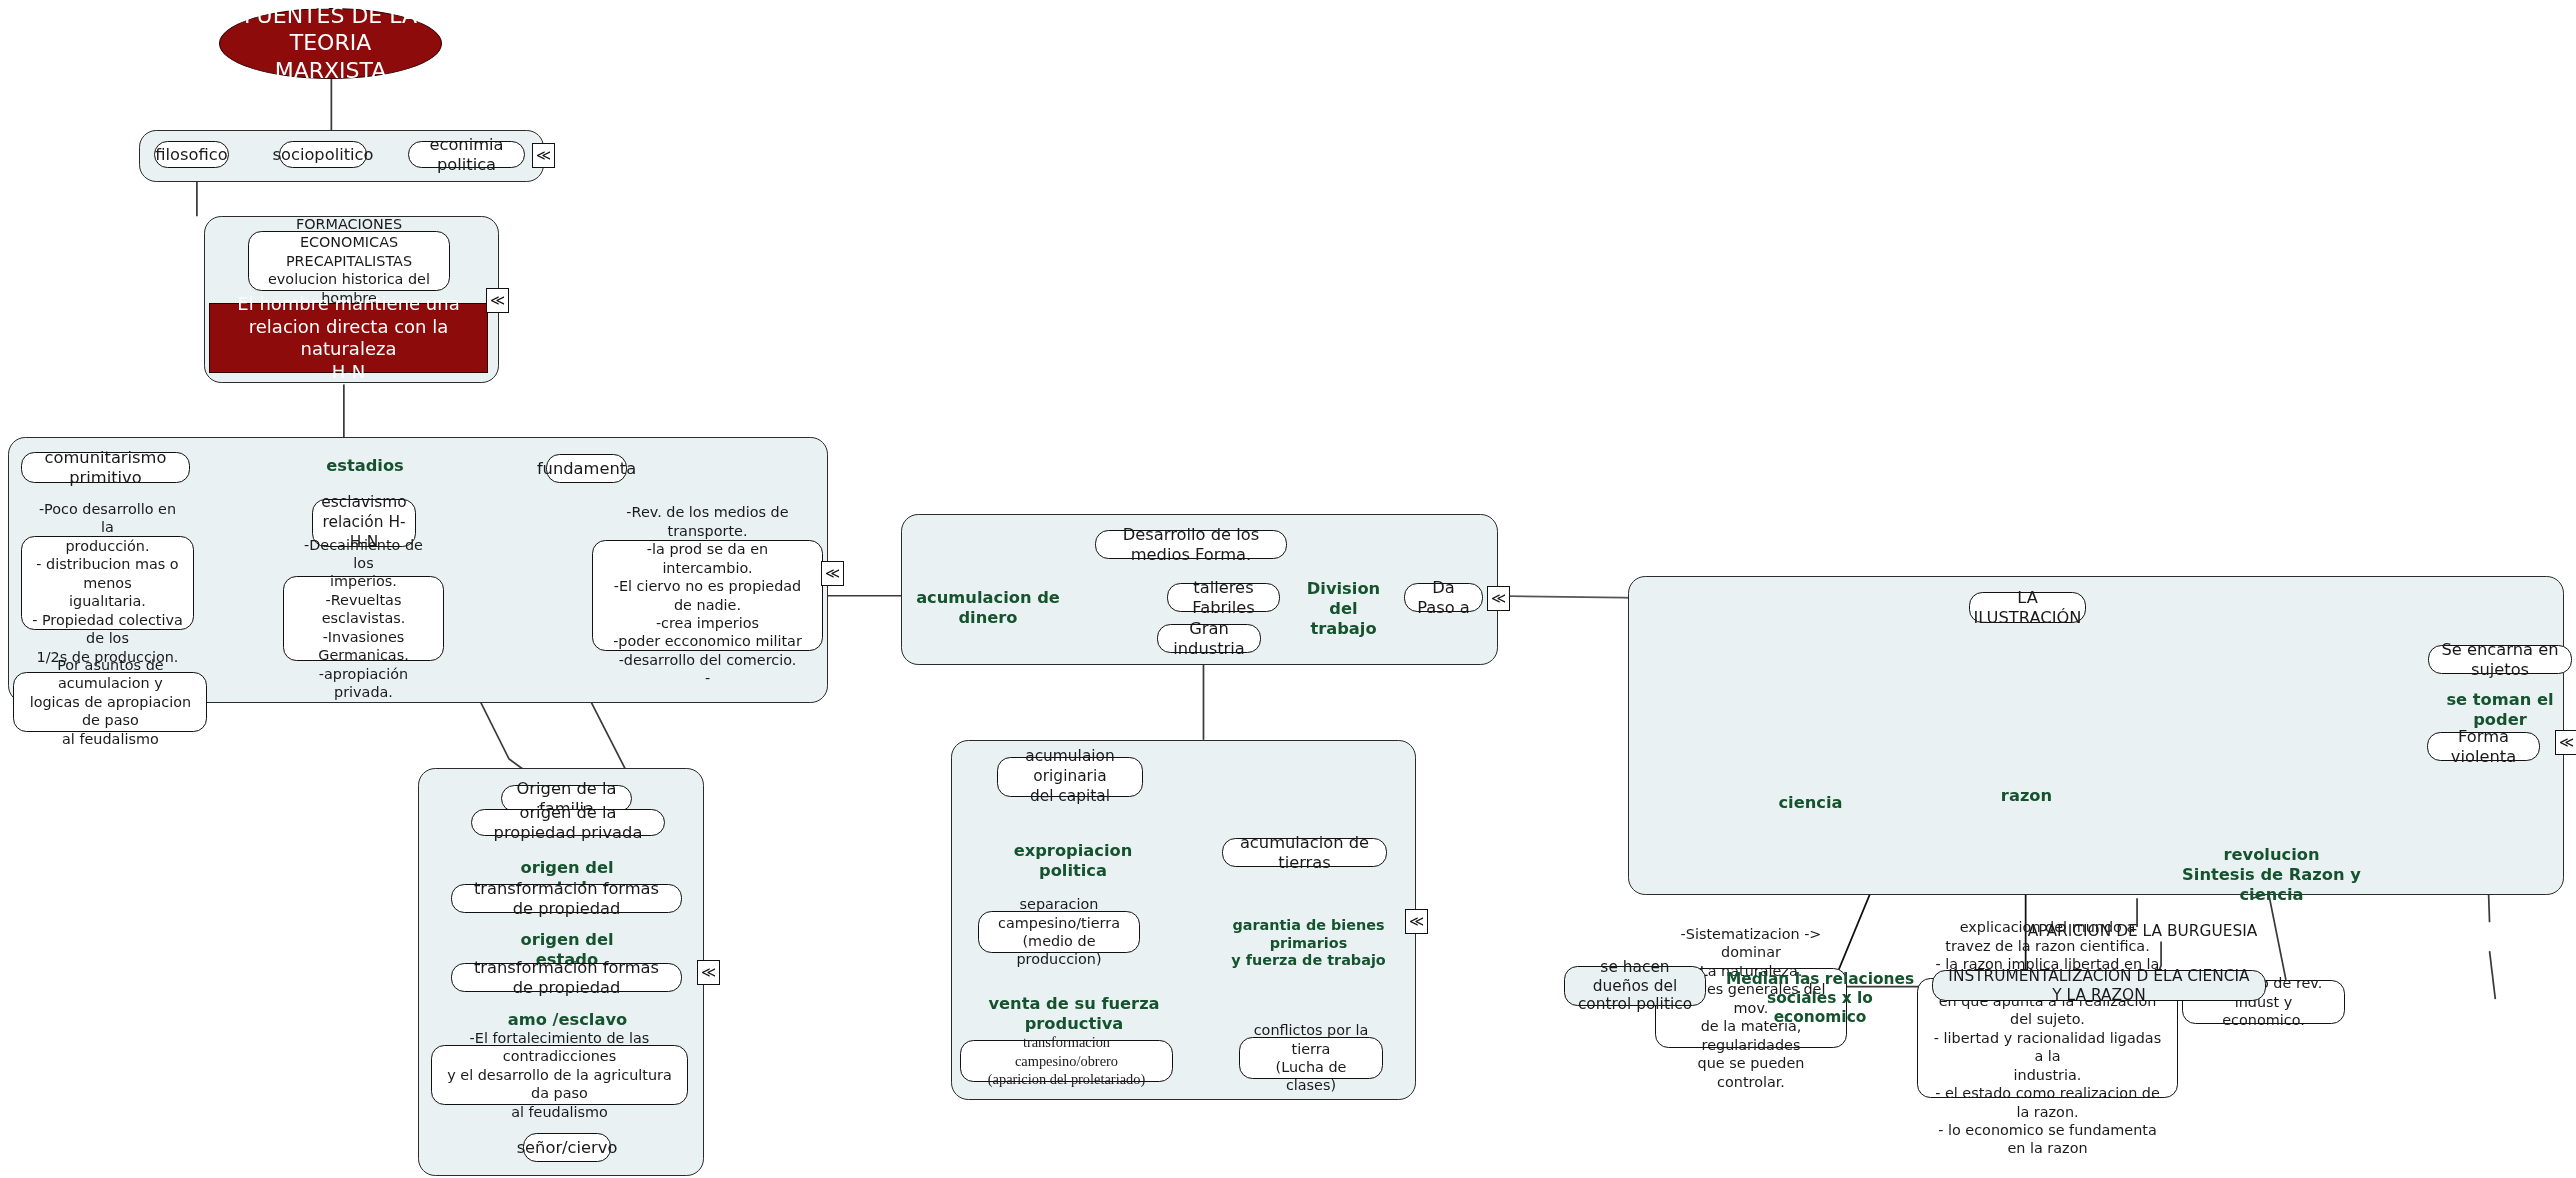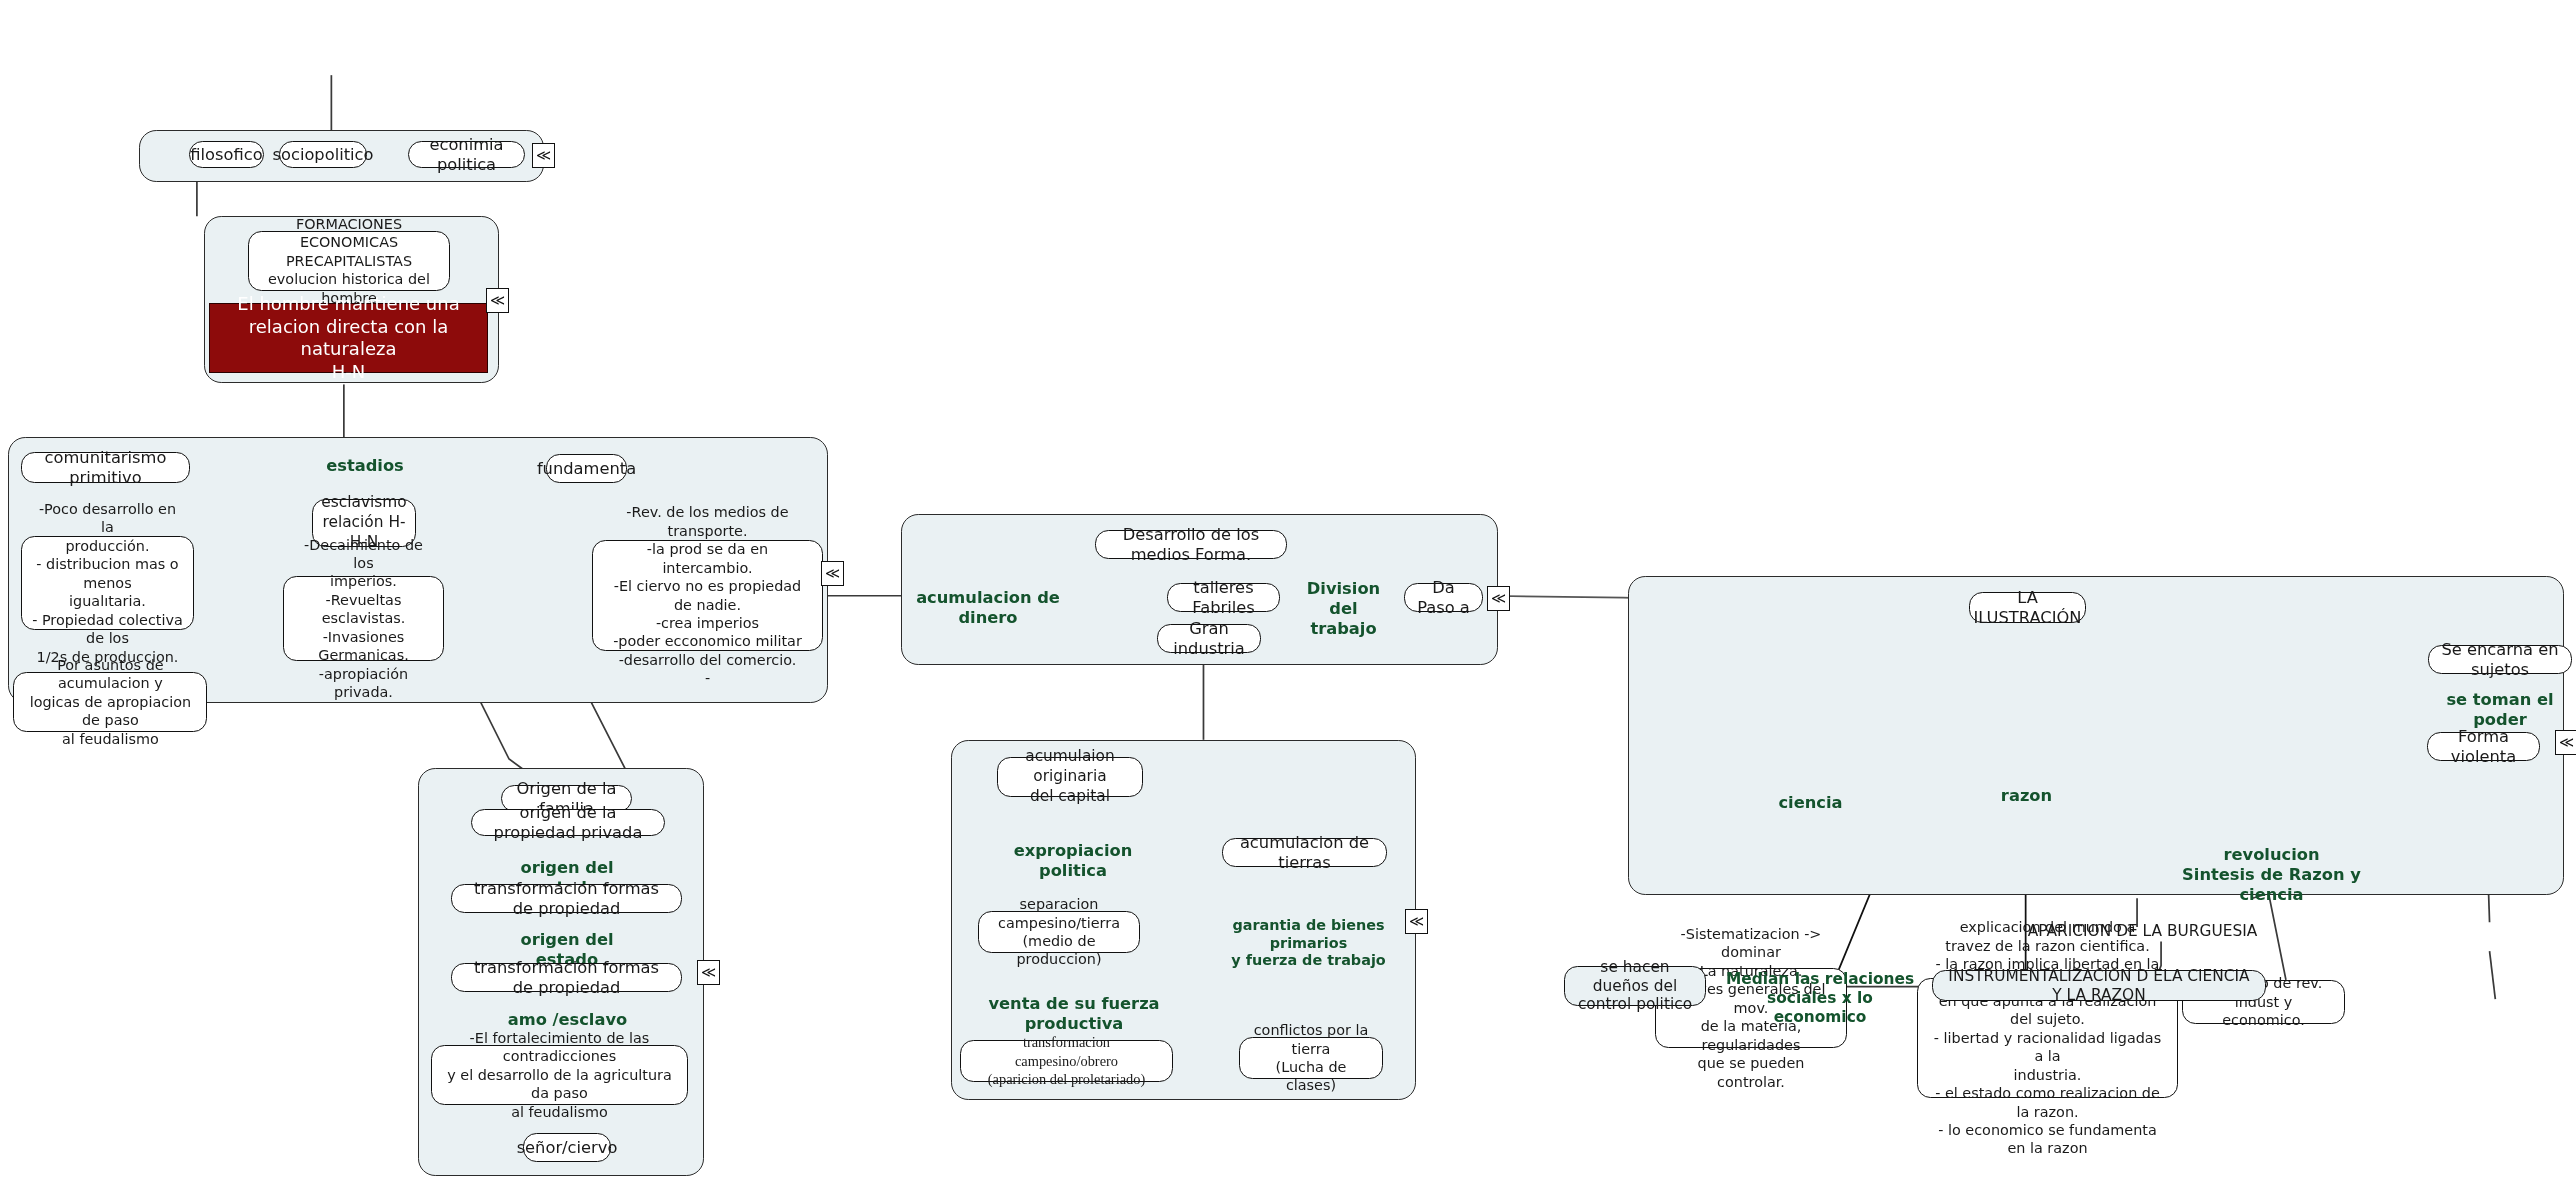--- a/index.html
+++ b/index.html
@@ -127,23 +127,25 @@
       <path d="M2592,990 L2598,1040"></path>
 
       <path d="M2225,935 L2225,965"></path>
       <path d="M2250,980 L2250,1005 L2240,1030"></path>
 
       <path d="M2012,1027 L1870,1027"></path>
       <path d="M1800,1027 L1712,1027" marker-end="url(#arr)" stroke="#111"></path>
     </g>
   </svg>
 
+  <div class="ellipse" style="left:219px;top:7.7px;width:221px;height:69px;white-space:pre-line;">FUENTES DE LA TEORIA
+MARXISTA</div>
 
   <div class="group" style="left:139px;top:130px;width:403px;height:50px;"></div>
-  <div class="node white" style="left:154px;top:141px;width:75px;height:27px;margin-left:35px;">filosofico</div>
+  <div class="node white" style="left:154px;top:141px;width:75px;height:27px;">filosofico</div>
   <div class="node white" style="left:279px;top:141px;width:88px;height:27px;">sociopolitico</div>
   <div class="node white" style="left:408px;top:141px;width:117px;height:27px;">econimia politica</div>
   <div class="collapse" style="left:532px;top:143px;">≪</div>
 
   <div class="group" style="left:204px;top:216px;width:293px;height:165px;"></div>
   <div class="node white multi" style="left:248px;top:231px;width:202px;height:60px;white-space:pre-line;font-size:14.4px;">FORMACIONES ECONOMICAS
 PRECAPITALISTAS
 evolucion historica del hombre</div>
   <div class="redbox" style="left:209px;top:303px;width:279px;height:70px;white-space:pre-line;font-size:18px;">El hombre mantiene una
 relacion directa con la naturaleza

